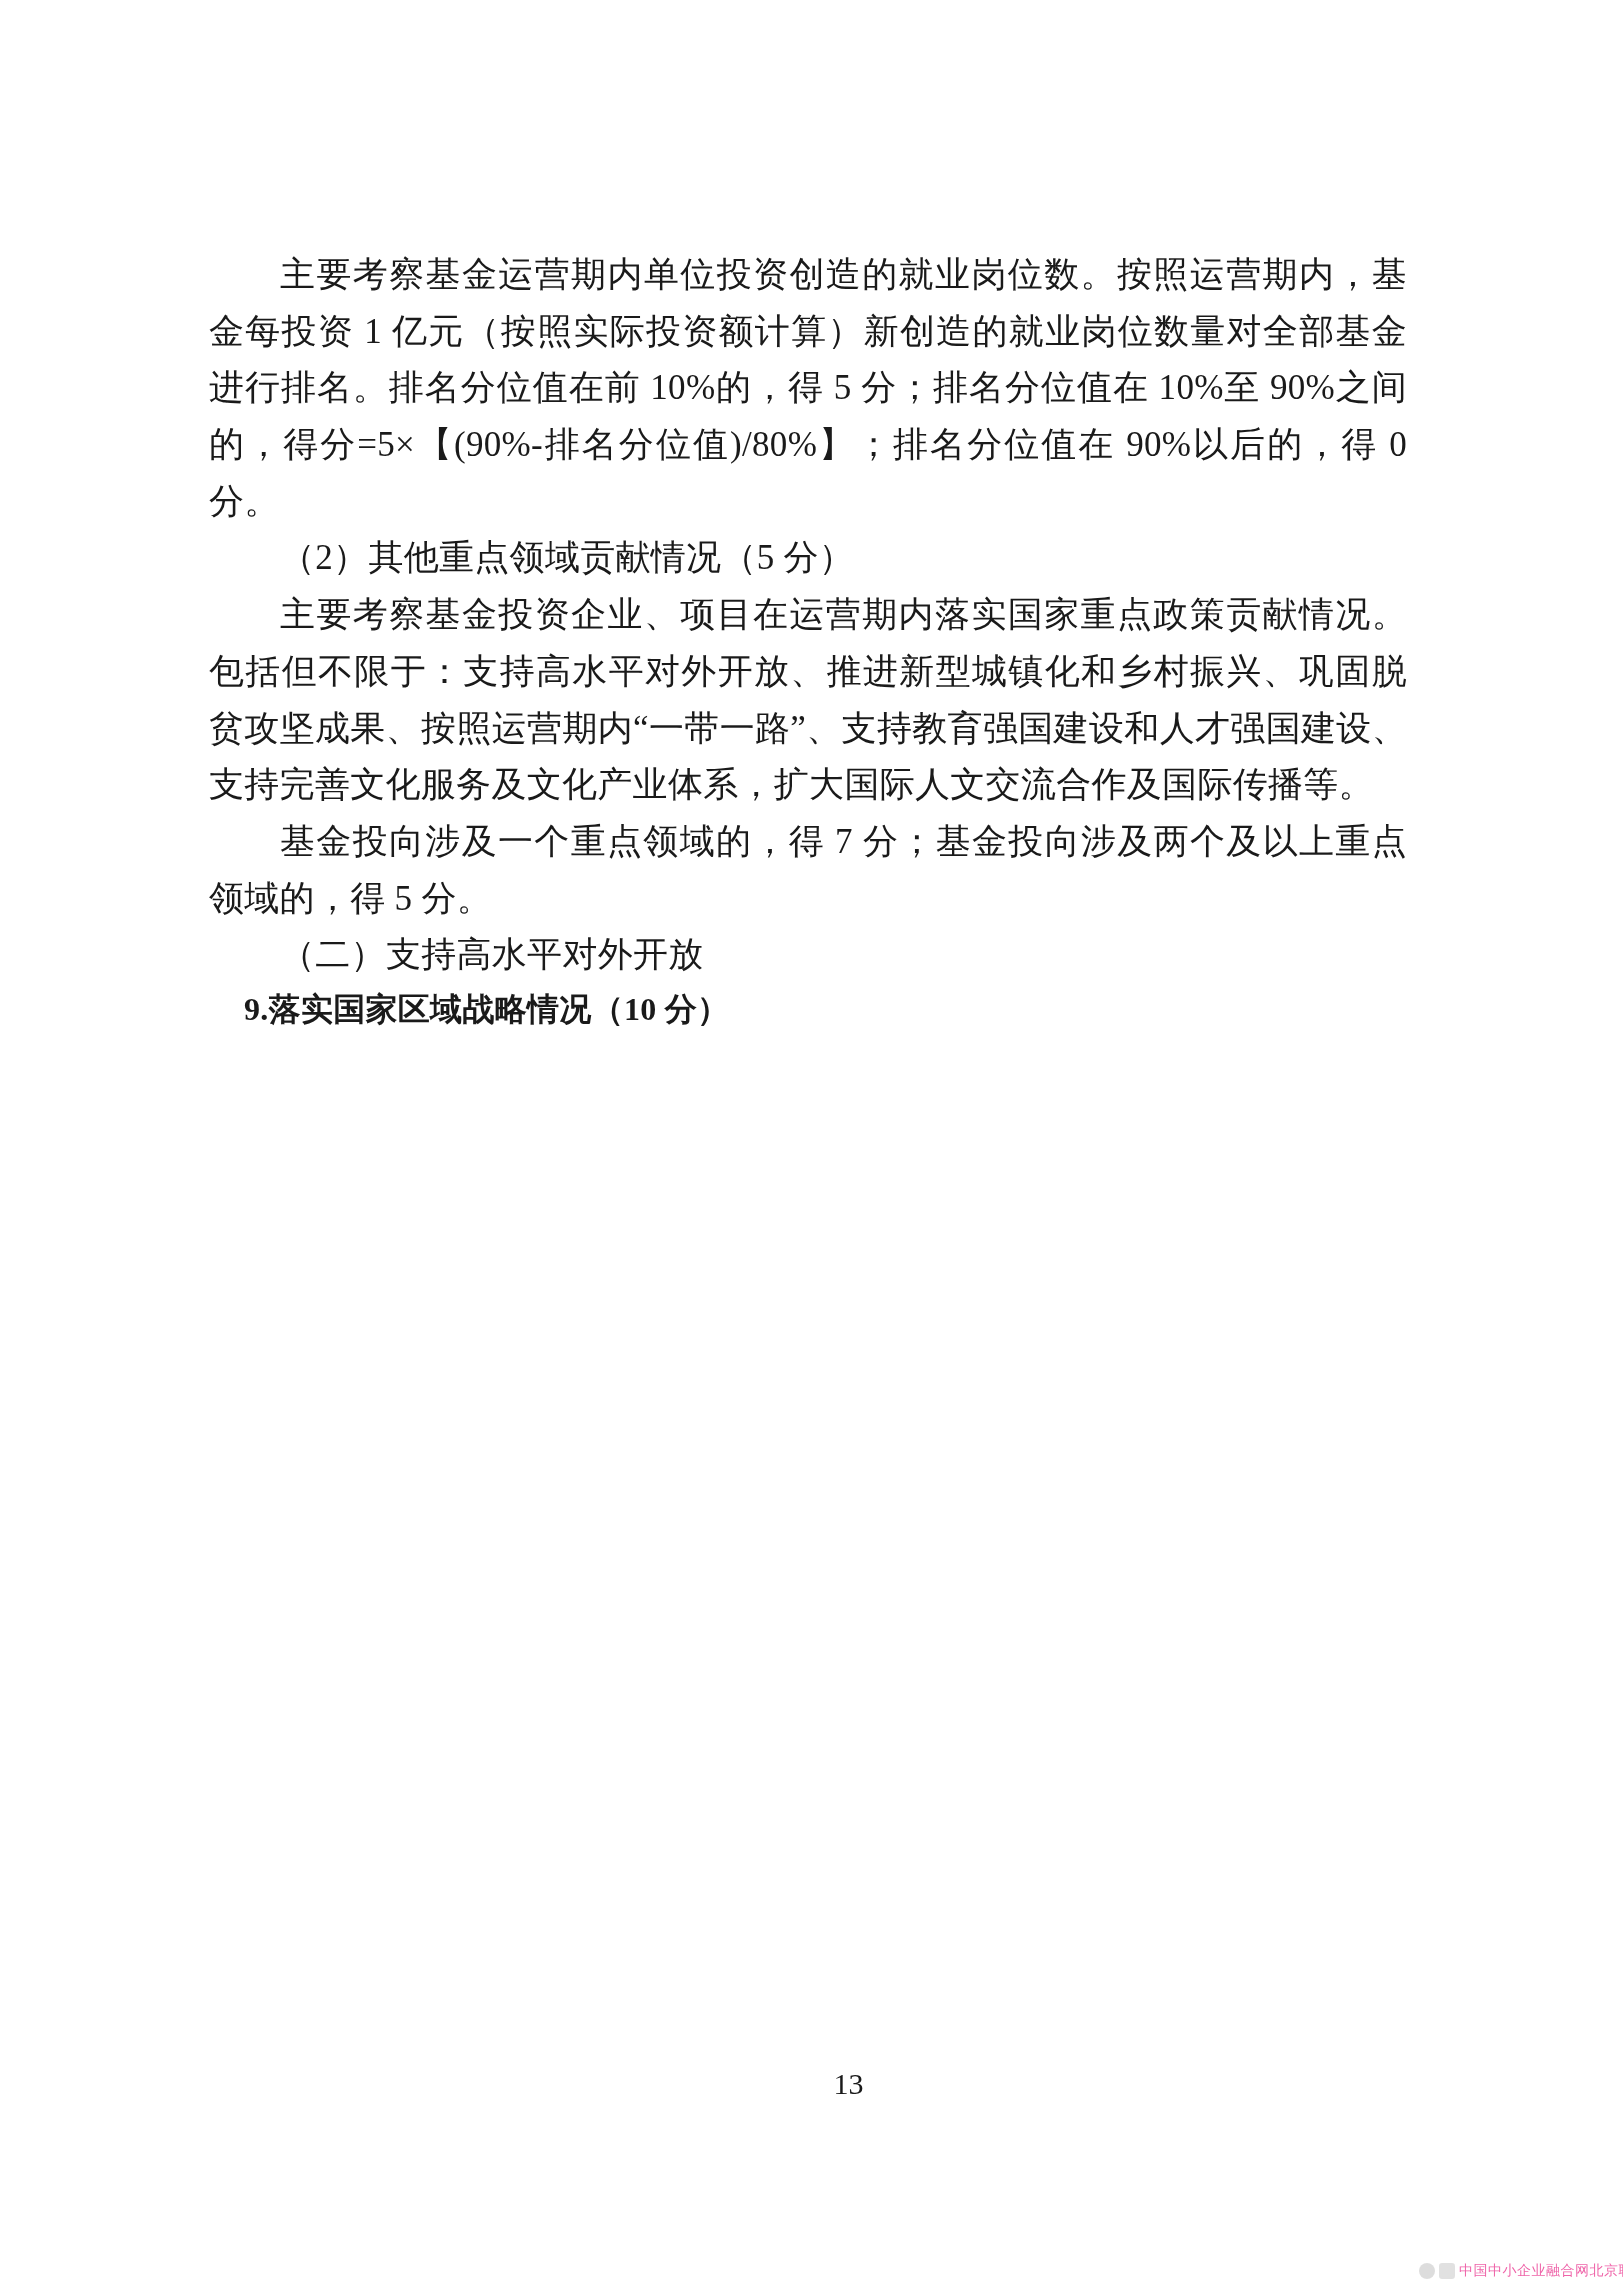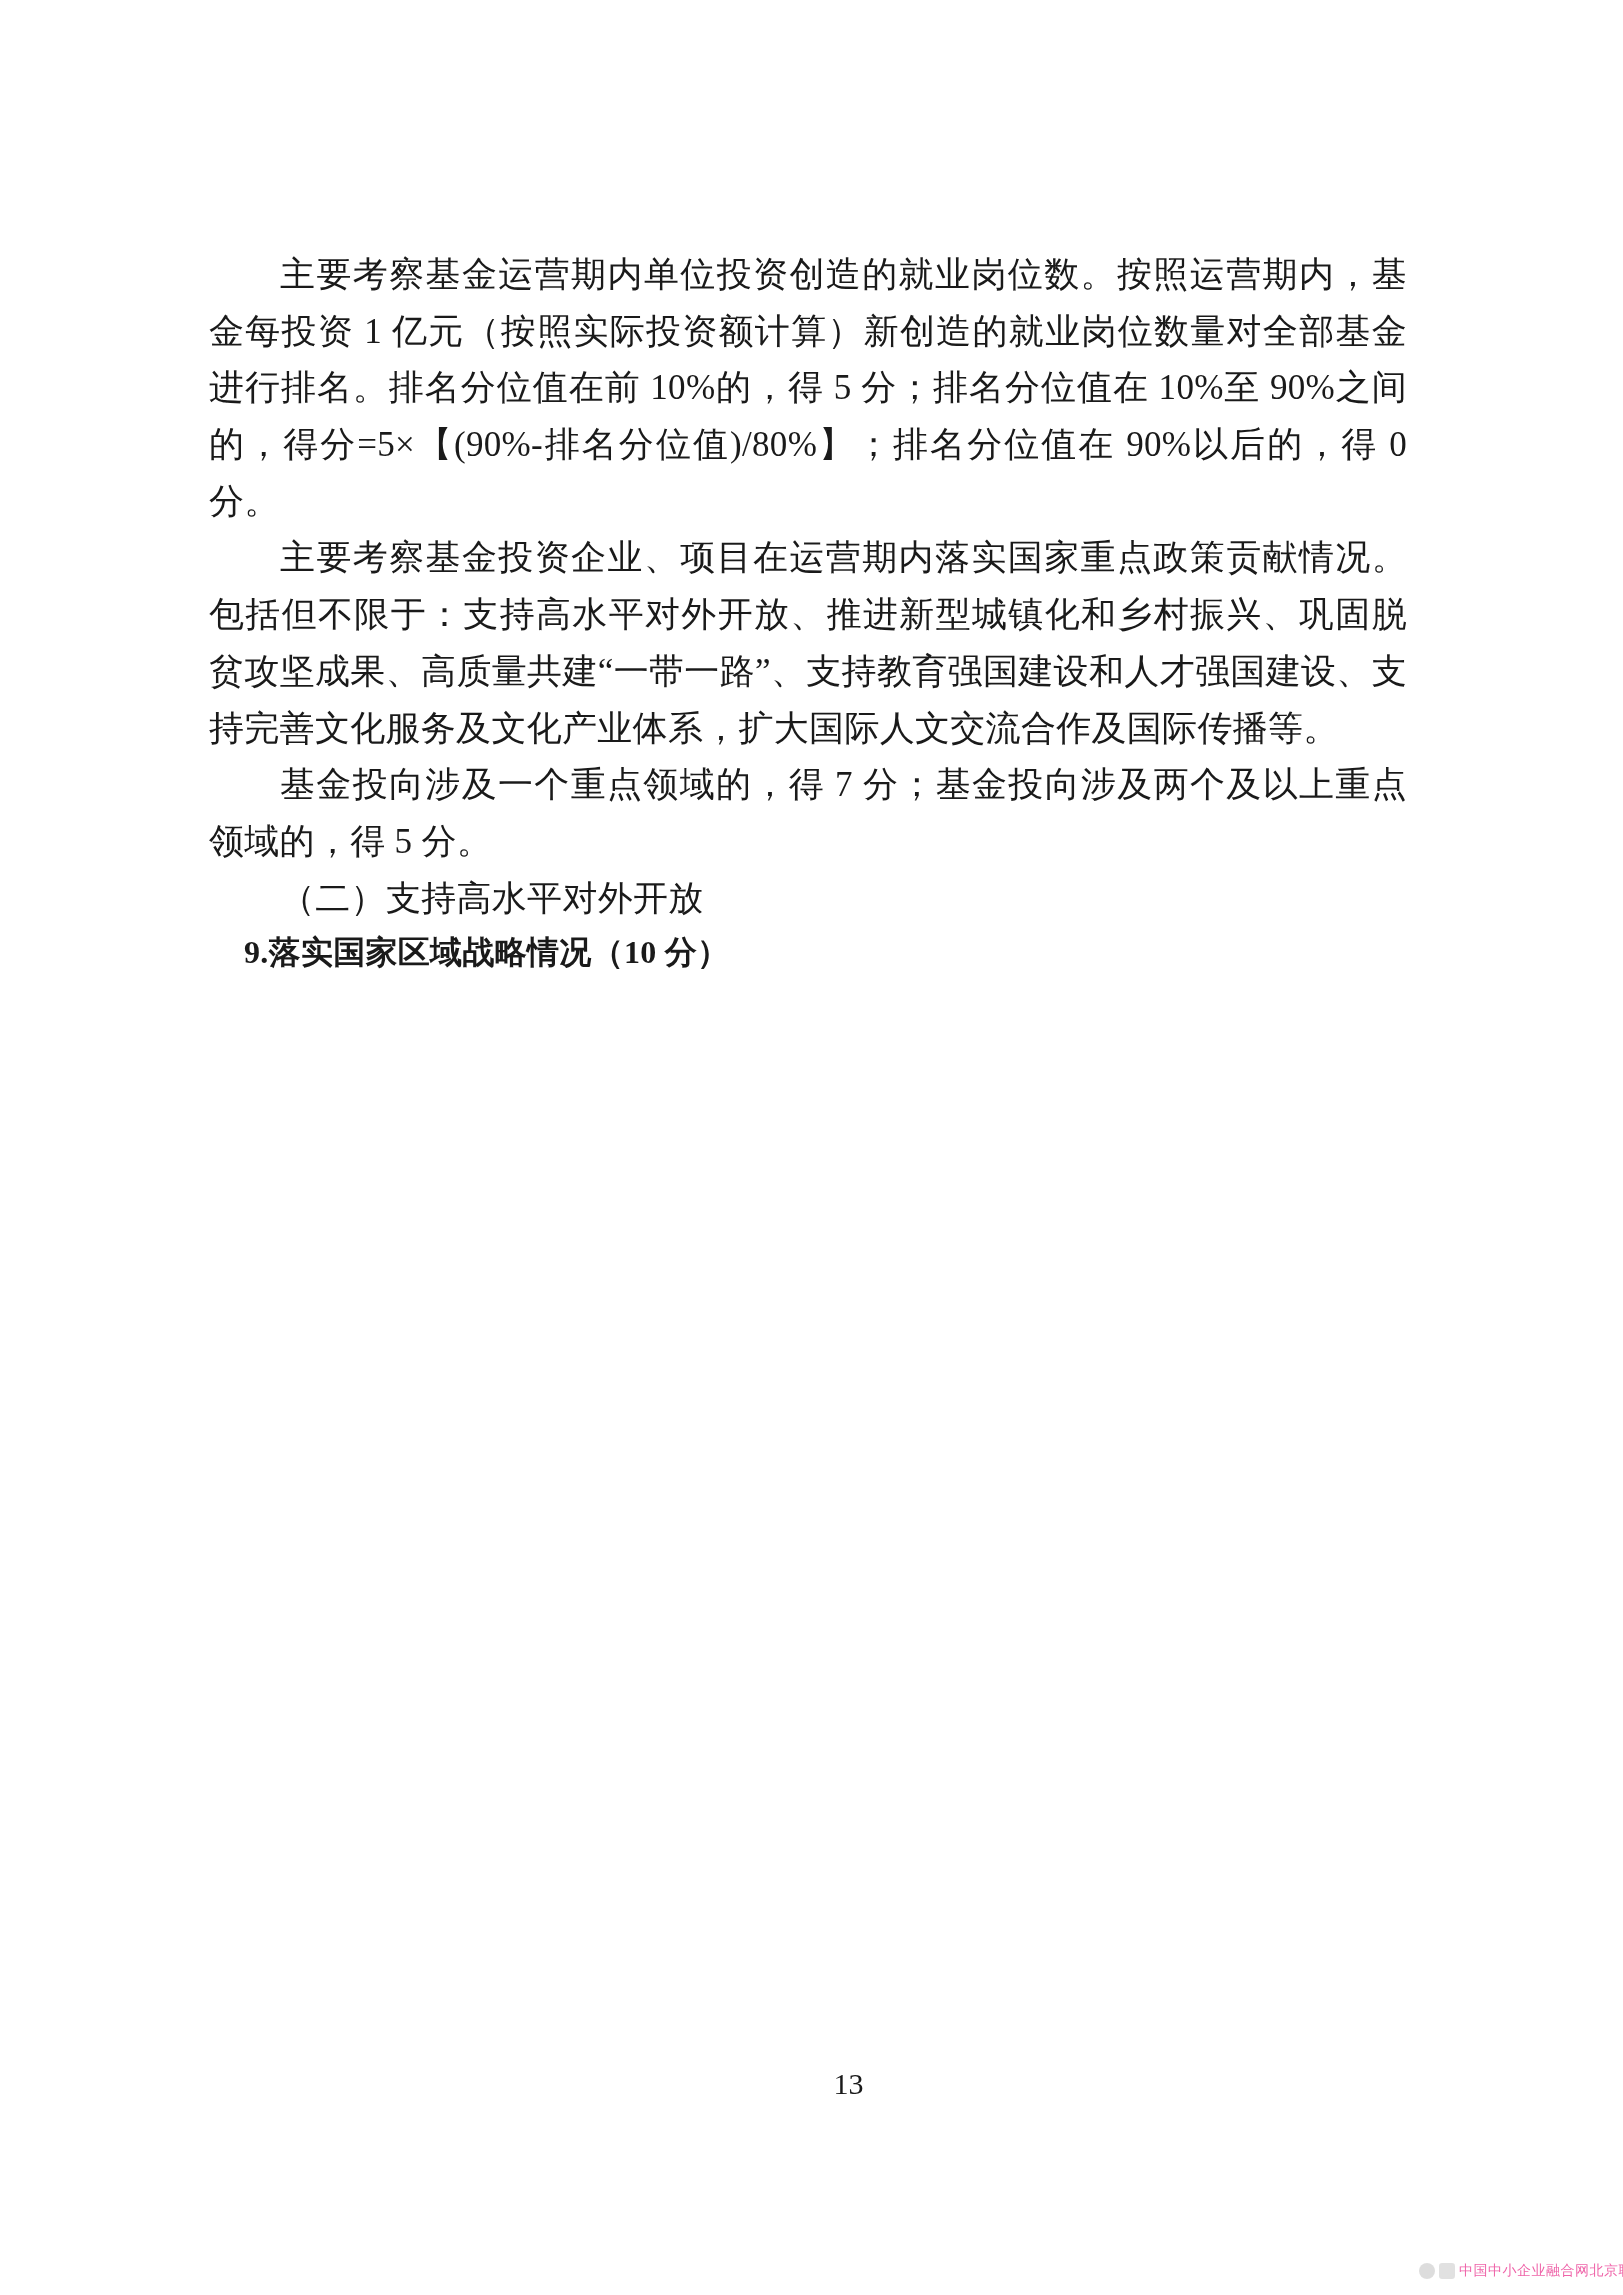--- a/index.html
+++ b/index.html
@@ -98,22 +98,23 @@
 </style>
 </head>
 <body>
 
 <div class="page">
 
   <div class="content">
 
     <p class="para indent">主要考察基金运营期内单位投资创造的就业岗位数。按照运营期内，基金每投资 1 亿元（按照实际投资额计算）新创造的就业岗位数量对全部基金进行排名。排名分位值在前 10%的，得 5 分；排名分位值在 10%至 90%之间的，得分=5×【(90%-排名分位值)/80%】；排名分位值在 90%以后的，得 0 分。</p>
 
+    <p class="para indent">（2）其他重点领域贡献情况（5 分）</p>
 
-    <p class="para indent">主要考察基金投资企业、项目在运营期内落实国家重点政策贡献情况。包括但不限于：支持高水平对外开放、推进新型城镇化和乡村振兴、巩固脱贫攻坚成果、高质量共建“一带一路”、支持教育强国建设和人才强国建设、支持完善文化服务及文化产业体系，扩大国际人文交流合作及国际传播等。</p>
+    <p class="para indent">主要考察基金投资企业、项目在运营期内落实国家重点政策贡献情况。包括但不限于：支持高水平对外开放、推进新型城镇化和乡村振兴、巩固脱贫攻坚成果、按照运营期内“一带一路”、支持教育强国建设和人才强国建设、支持完善文化服务及文化产业体系，扩大国际人文交流合作及国际传播等。</p>
 
     <p class="para indent">基金投向涉及一个重点领域的，得 7 分；基金投向涉及两个及以上重点领域的，得 5 分。</p>
 
     <p class="heading-sub">（二）支持高水平对外开放</p>
 
     <p class="heading-bold">9.落实国家区域战略情况（10 分）</p>
 
 
   </div>
 

